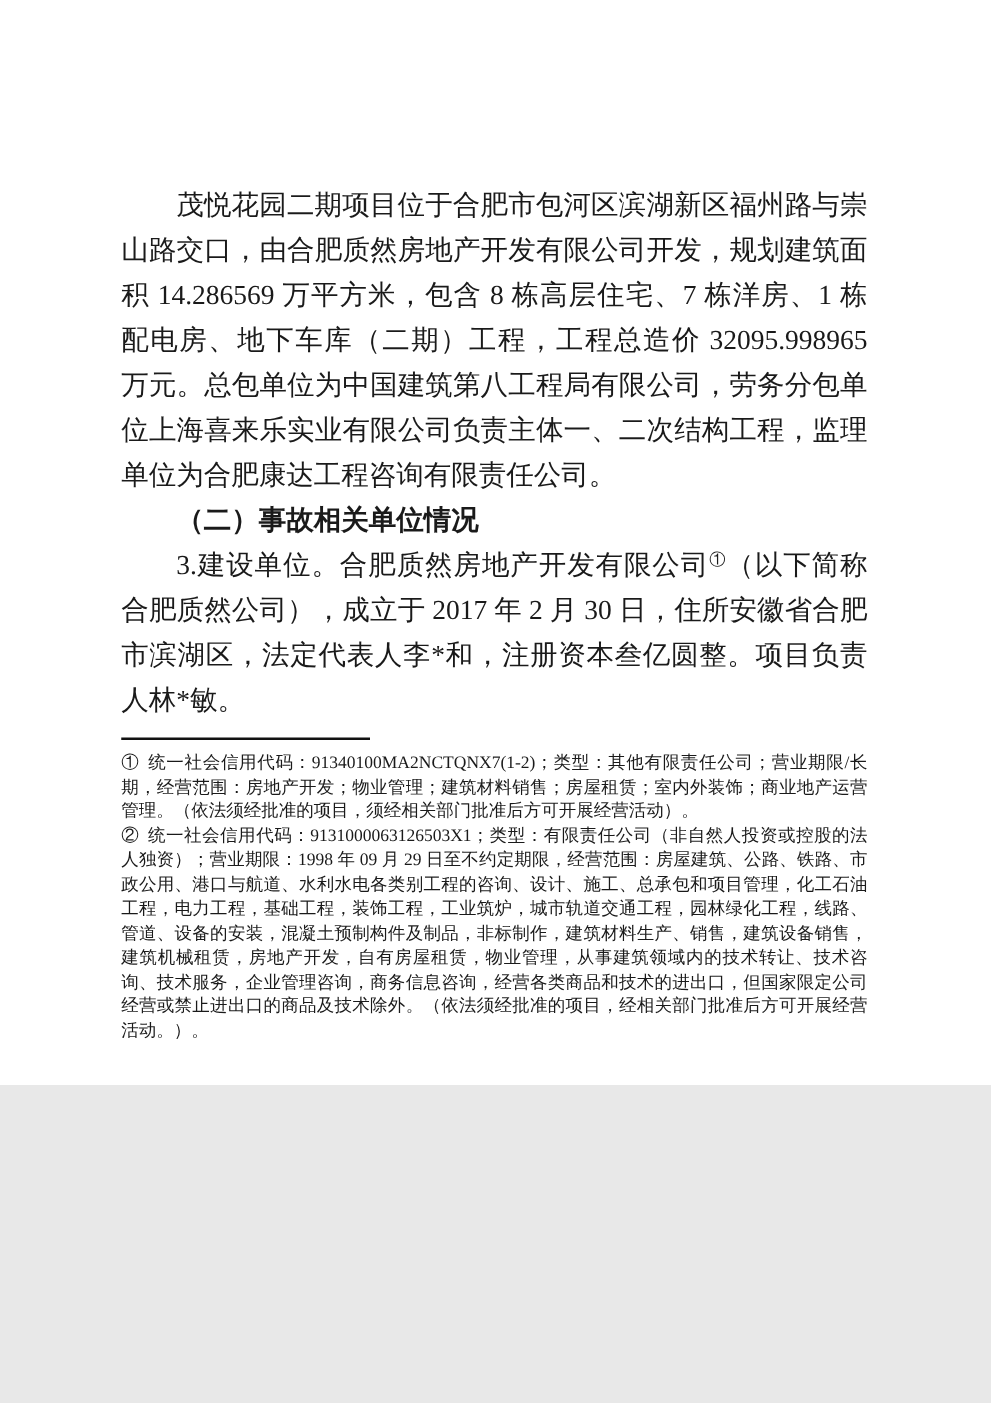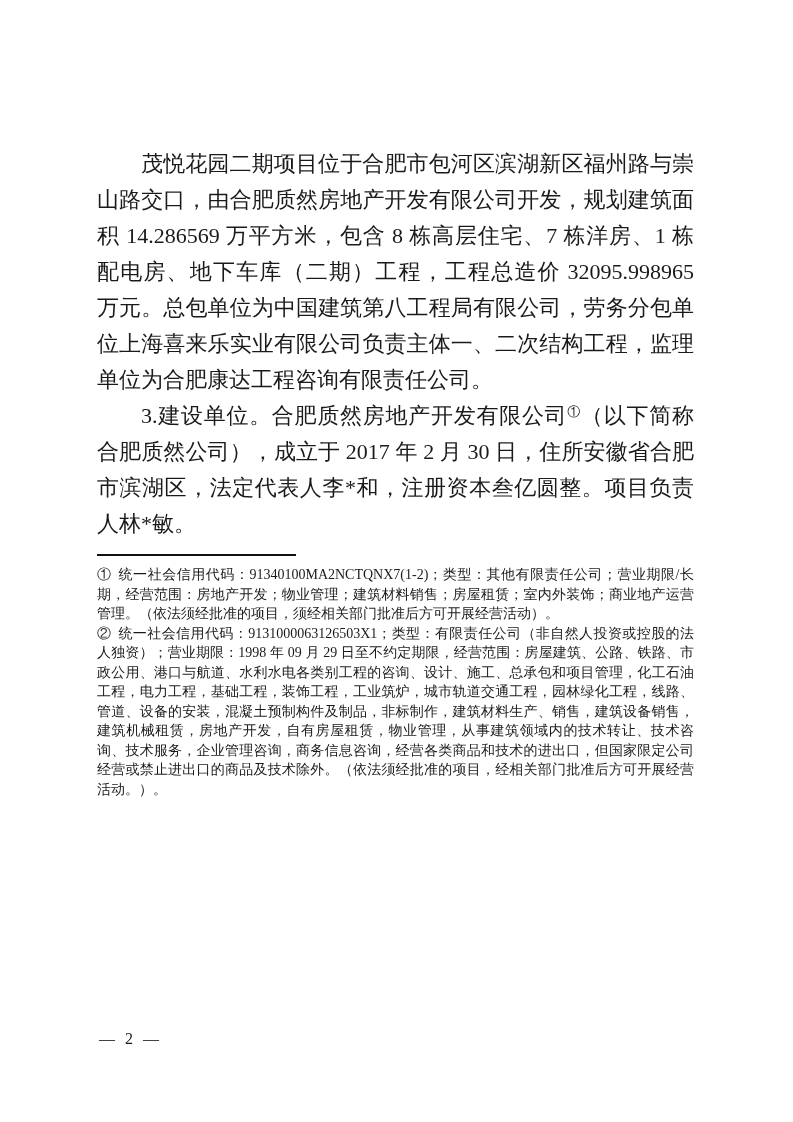--- a/index.html
+++ b/index.html
@@ -3,21 +3,21 @@
 <meta charset="utf-8">
 <style>
   html, body {
     margin: 0;
     padding: 0;
     background: #e8e8e8;
   }
   .page {
     position: relative;
     width: 793px;
-    height: 1122px;
+    height: 868px;
     margin: 0 auto;
     background: #ffffff;
     font-family: "Liberation Serif", "DejaVu Serif", serif;
     color: #1a1a1a;
     overflow: hidden;
   }
   .content {
     position: absolute;
     left: 97px;
     top: 146px;
@@ -70,20 +70,21 @@
 </head>
 <body>
 
 <div class="page">
   <div class="content">
 
     <div class="body-text">
       <p>茂悦花园二期项目位于合肥市包河区滨湖新区福州路与崇山路交口，由合肥质然房地产开发有限公司开发，规划建筑面积 14.286569 万平方米，包含 8 栋高层住宅、7 栋洋房、1 栋配电房、地下车库（二期）工程，工程总造价 32095.998965 万元。总包单位为中国建筑第八工程局有限公司，劳务分包单位上海喜来乐实业有限公司负责主体一、二次结构工程，监理单位为合肥康达工程咨询有限责任公司。</p>
 
 
+      <p class="section-heading">（二）事故相关单位情况</p>
 
       <p><span>3.建设单位。合肥质然房地产开发有限公司</span><sup class="fn-ref">①</sup><span>（以下简称合肥质然公司），成立于 2017 年 2 月 30 日，住所安徽省合肥市滨湖区，法定代表人李*和，注册资本叁亿圆整。项目负责人林*敏。</span></p>
 
     </div>
 
     <div class="footnote-sep"></div>
 
     <div class="footnotes">
       <p class="footnote-item"><span class="fn-marker">①</span><span>统一社会信用代码：91340100MA2NCTQNX7(1-2)；类型：其他有限责任公司；营业期限/长期，经营范围：房地产开发；物业管理；建筑材料销售；房屋租赁；室内外装饰；商业地产运营管理。（依法须经批准的项目，须经相关部门批准后方可开展经营活动）。</span></p>
 

